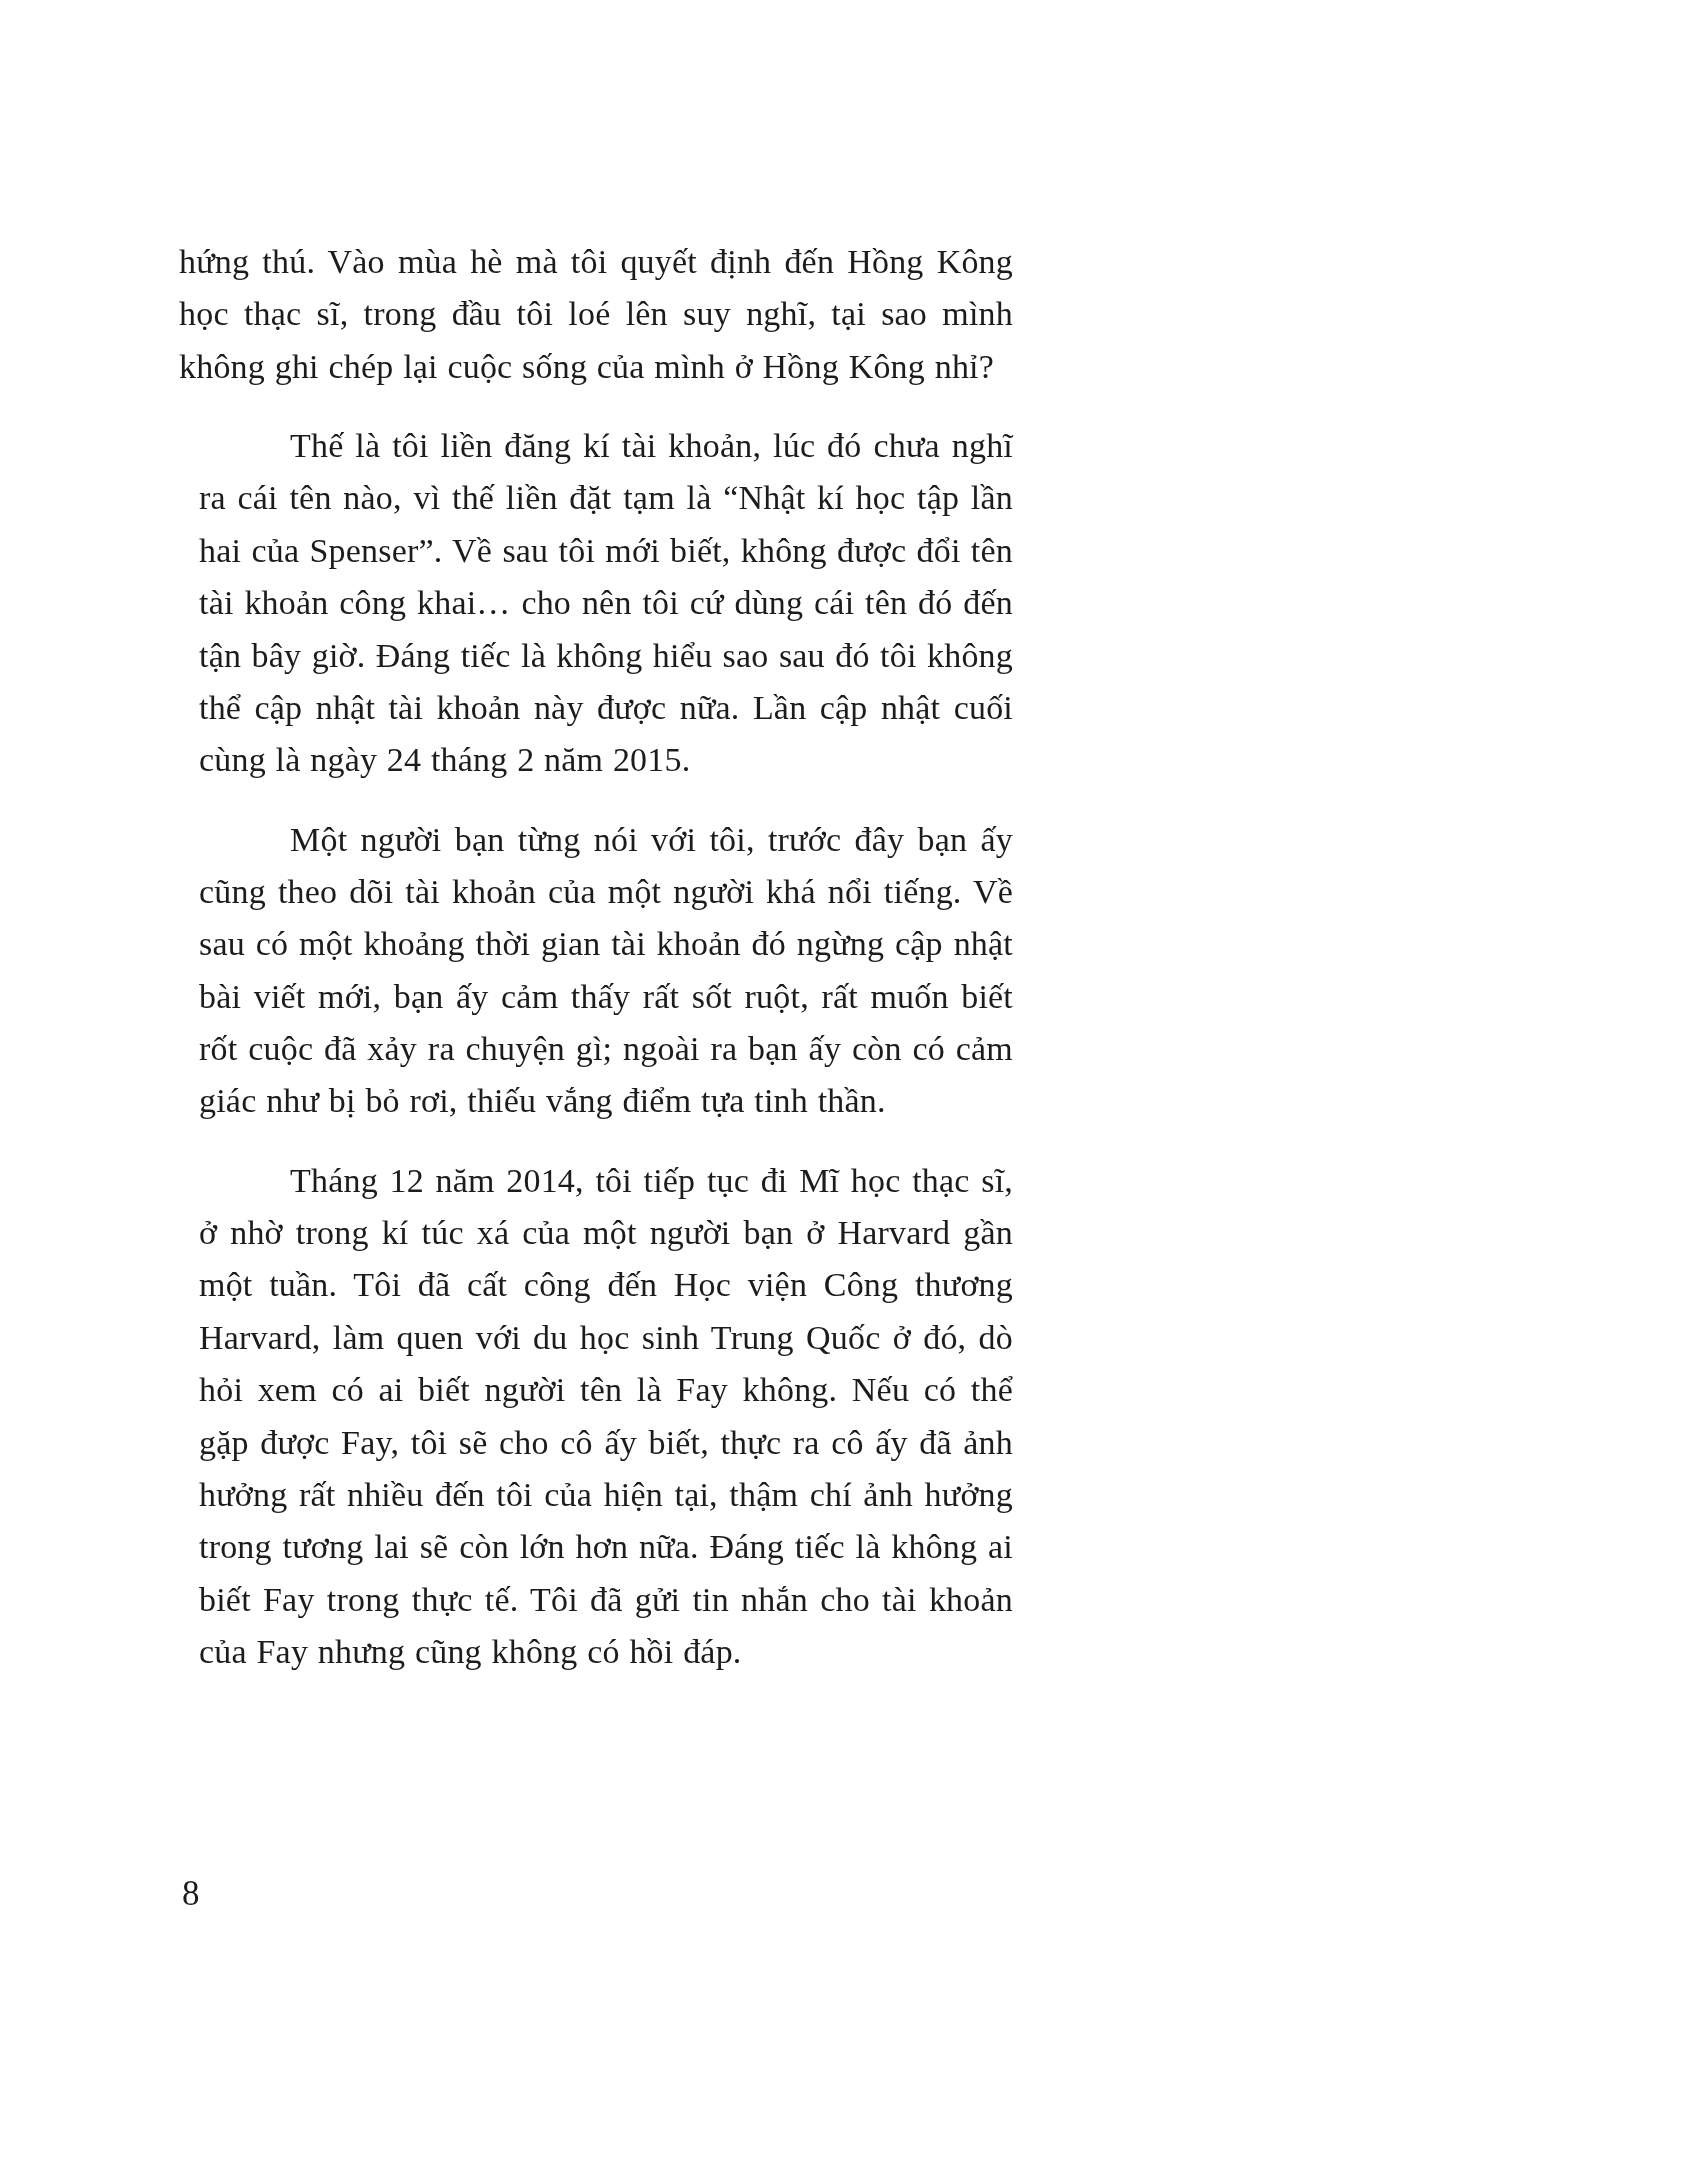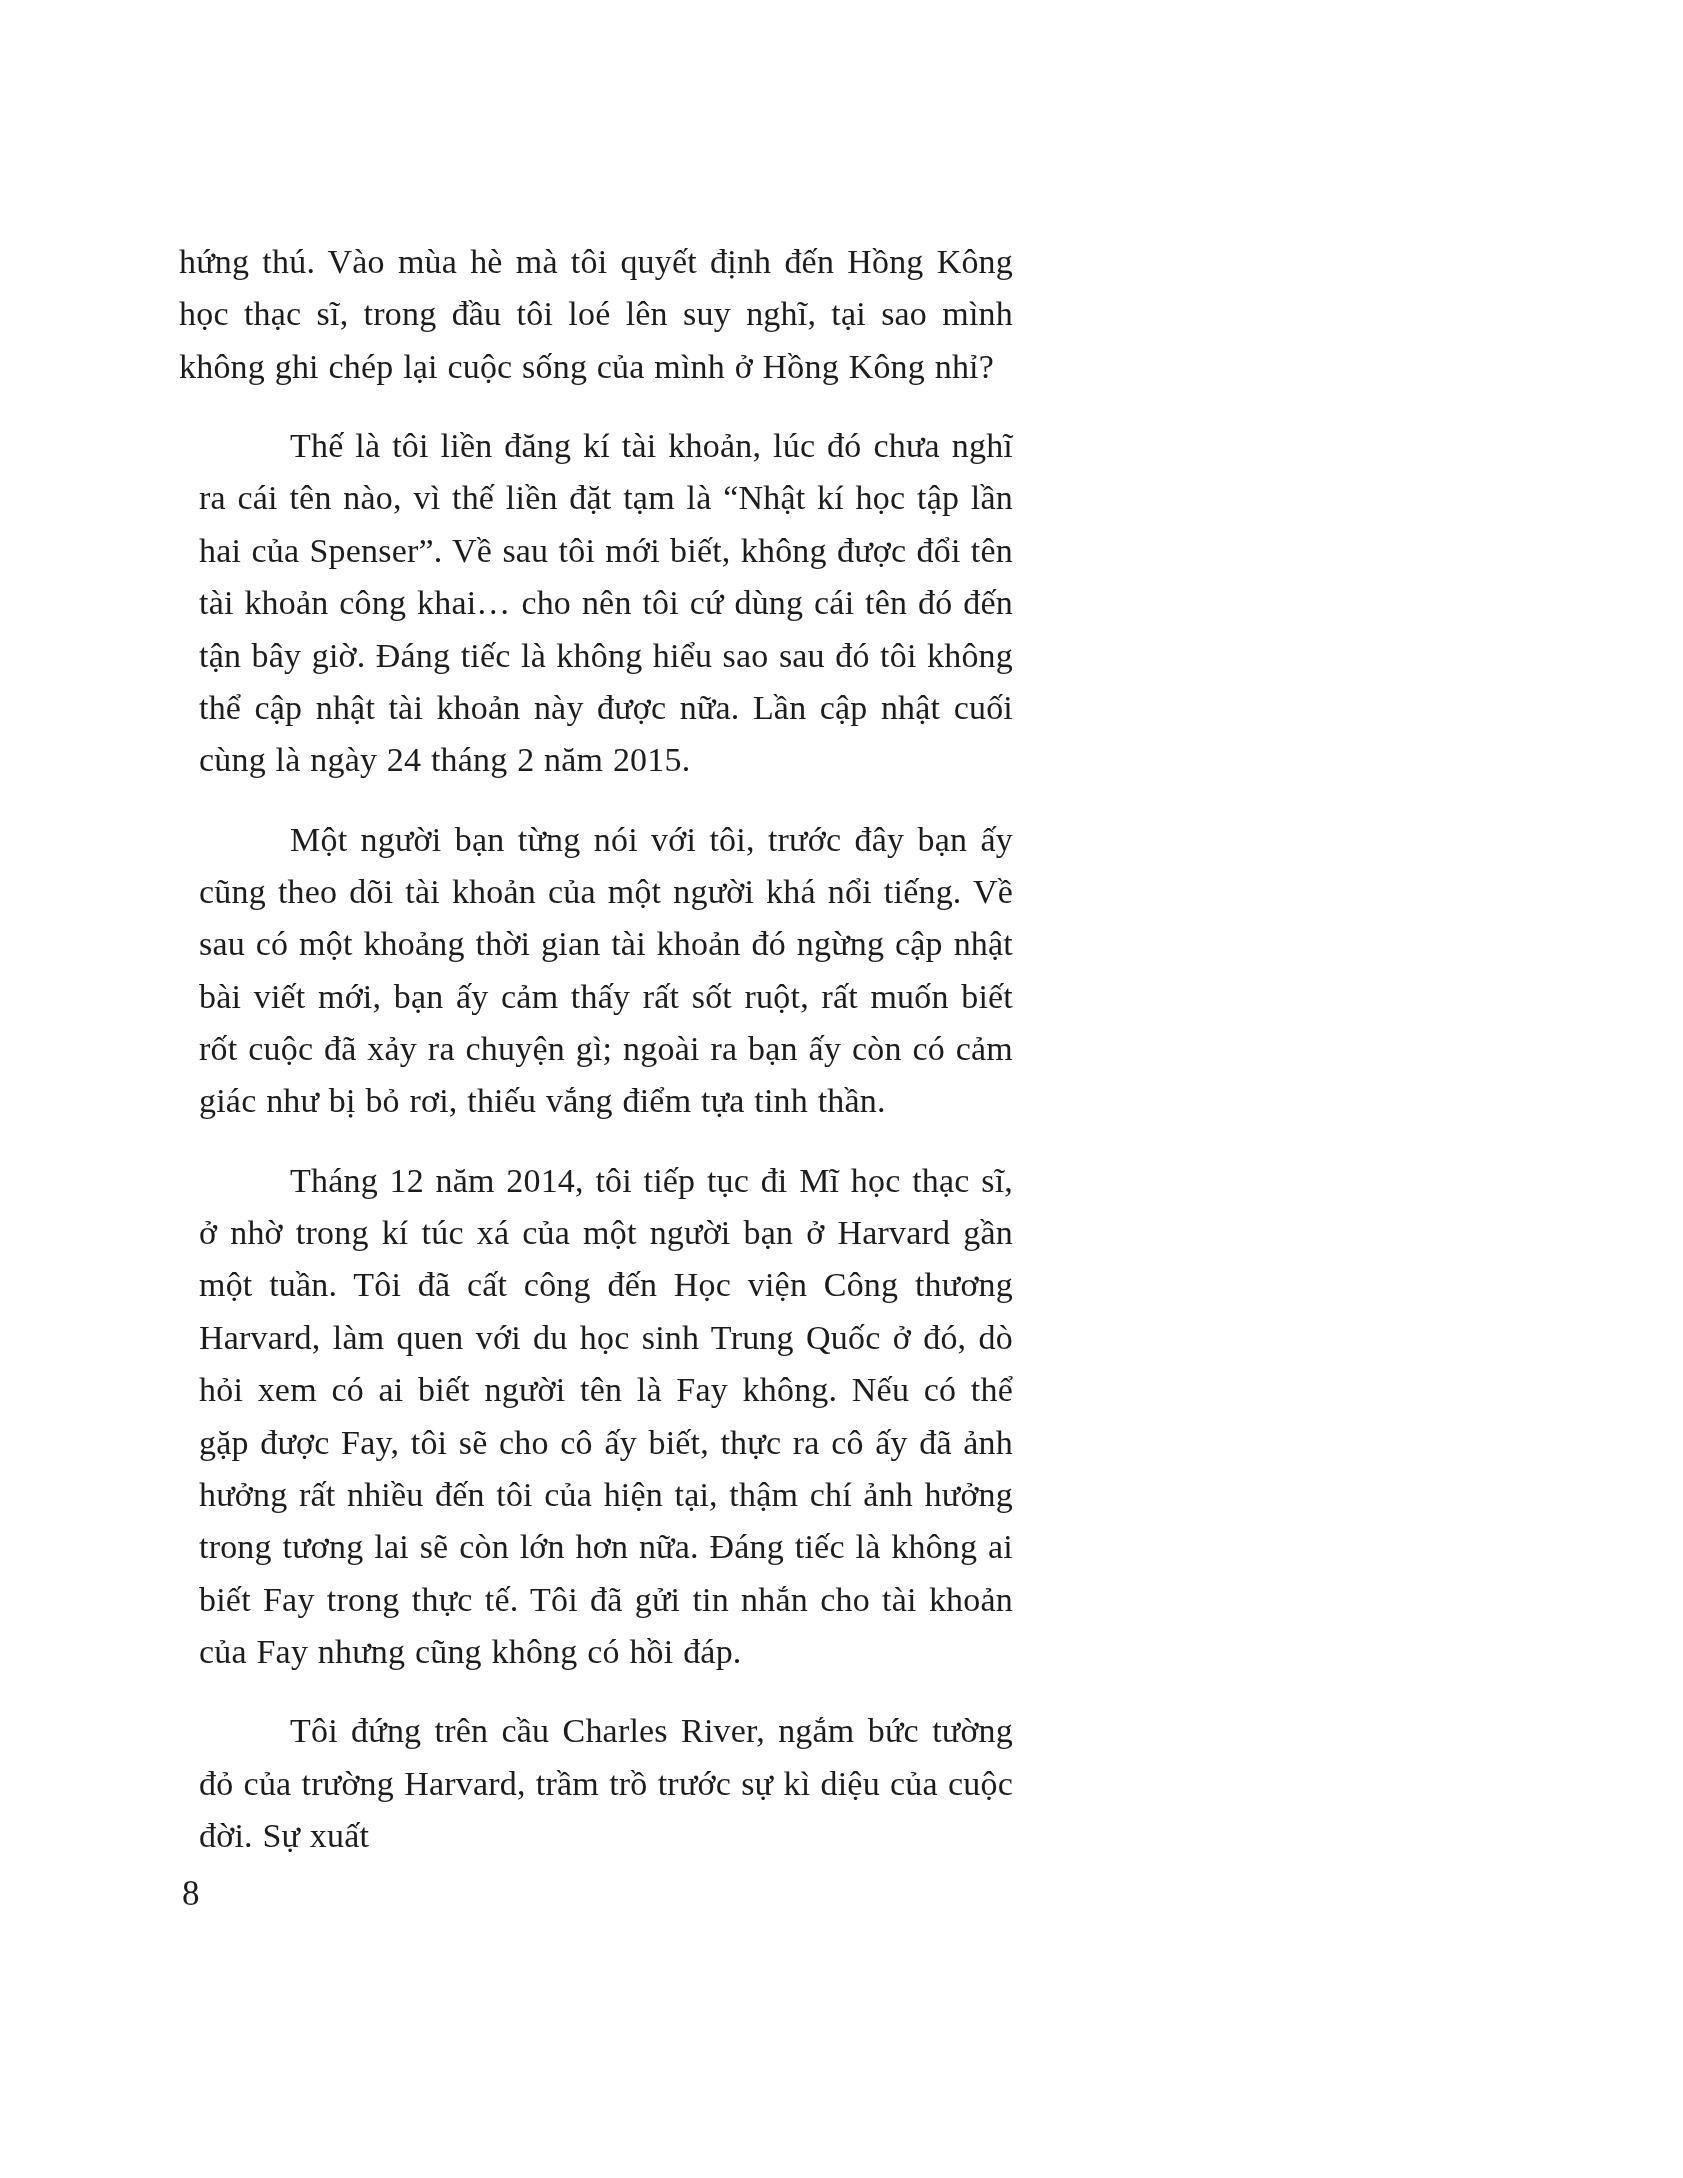--- a/index.html
+++ b/index.html
@@ -45,17 +45,16 @@
 </style>
 </head>
 <body>
 
 <div class="page">
   <div class="text-block">
     <p>hứng thú. Vào mùa hè mà tôi quyết định đến Hồng Kông học thạc sĩ, trong đầu tôi loé lên suy nghĩ, tại sao mình không ghi chép lại cuộc sống của mình ở Hồng Kông nhỉ?</p>
     <p class="indent">Thế là tôi liền đăng kí tài khoản, lúc đó chưa nghĩ ra cái tên nào, vì thế liền đặt tạm là “Nhật kí học tập lần hai của Spenser”. Về sau tôi mới biết, không được đổi tên tài khoản công khai…  cho nên tôi cứ dùng cái tên đó đến tận bây giờ. Đáng tiếc là không hiểu sao sau đó tôi không thể cập nhật tài khoản này được nữa. Lần cập nhật cuối cùng là ngày 24 tháng 2 năm 2015.</p>
     <p class="indent">Một người bạn từng nói với tôi, trước đây bạn ấy cũng theo dõi tài khoản của một người khá nổi tiếng. Về sau có một khoảng thời gian tài khoản đó ngừng cập nhật bài viết mới, bạn ấy cảm thấy rất sốt ruột, rất muốn biết rốt cuộc đã xảy ra chuyện gì; ngoài ra bạn ấy còn có cảm giác như bị bỏ rơi, thiếu vắng điểm tựa tinh thần.</p>
     <p class="indent">Tháng 12 năm 2014, tôi tiếp tục đi Mĩ học thạc sĩ, ở nhờ trong kí túc xá của một người bạn ở Harvard gần một tuần. Tôi đã cất công đến Học viện Công thương Harvard, làm quen với du học sinh Trung Quốc ở đó, dò hỏi xem có ai biết người tên là Fay không. Nếu có thể gặp được Fay, tôi sẽ cho cô ấy biết, thực ra cô ấy đã ảnh hưởng rất nhiều đến tôi của hiện tại, thậm chí ảnh hưởng trong tương lai sẽ còn lớn hơn nữa. Đáng tiếc là không ai biết Fay trong thực tế. Tôi đã gửi tin nhắn cho tài khoản của Fay nhưng cũng không có hồi đáp.</p>
-    <p class="indent">Tôi đứng trên cầu Charles River, ngắm bức tường đỏ của trường Harvard, trầm trồ trước sự kì diệu của cuộc đời. Sự xuất</p>
   </div>
   <div class="page-number">8</div>
 </div>
 
 
 </body></html>

